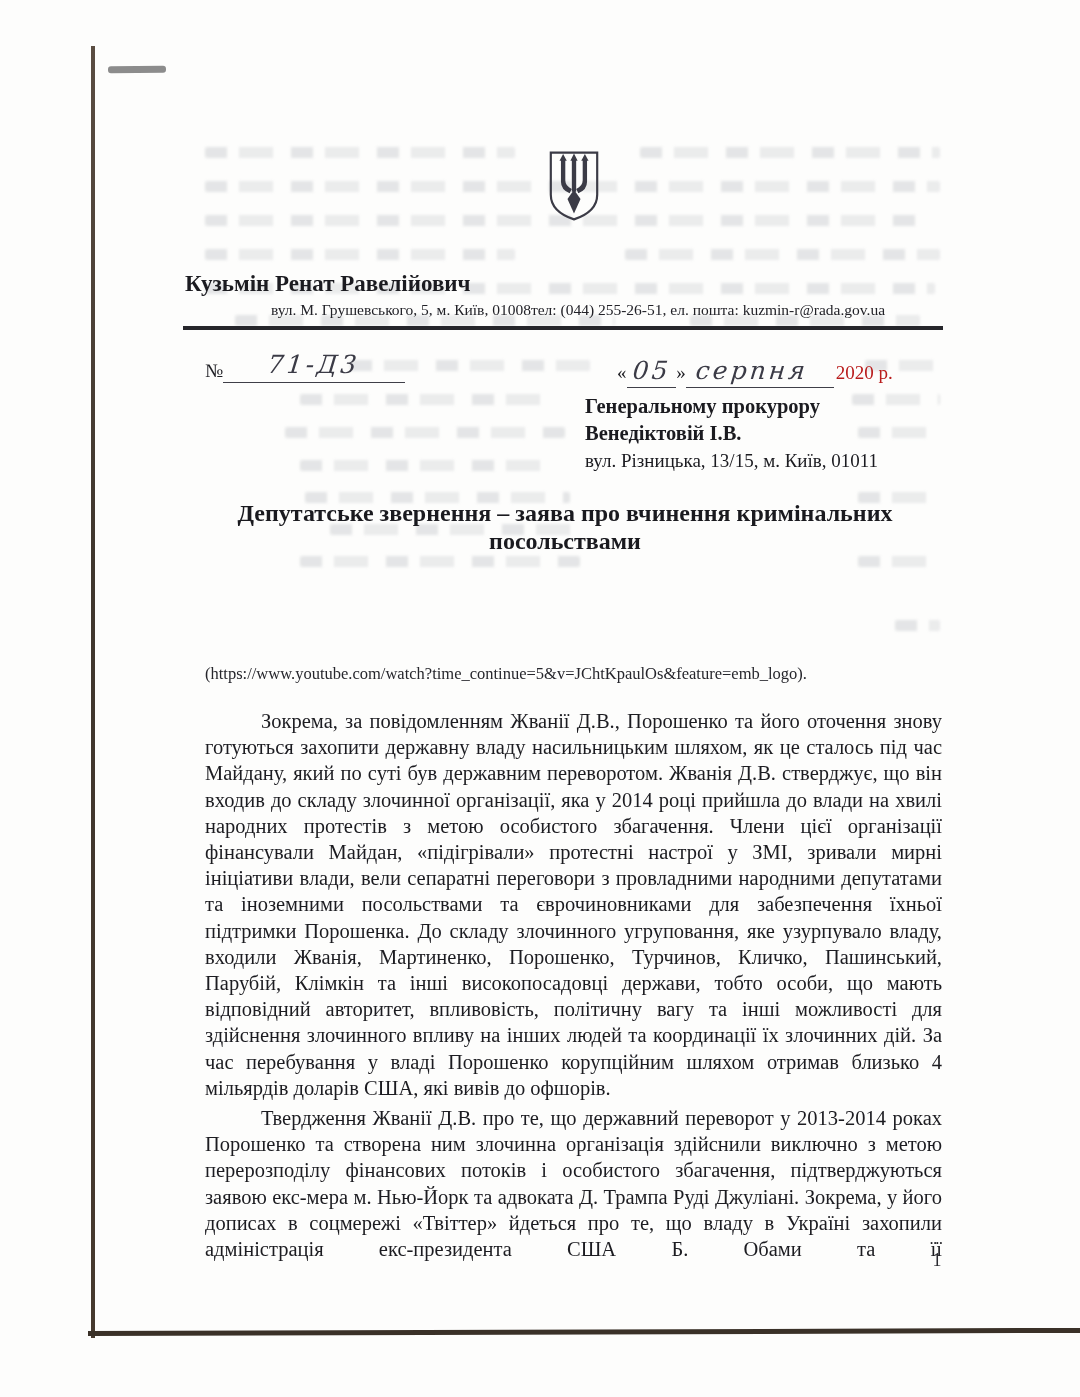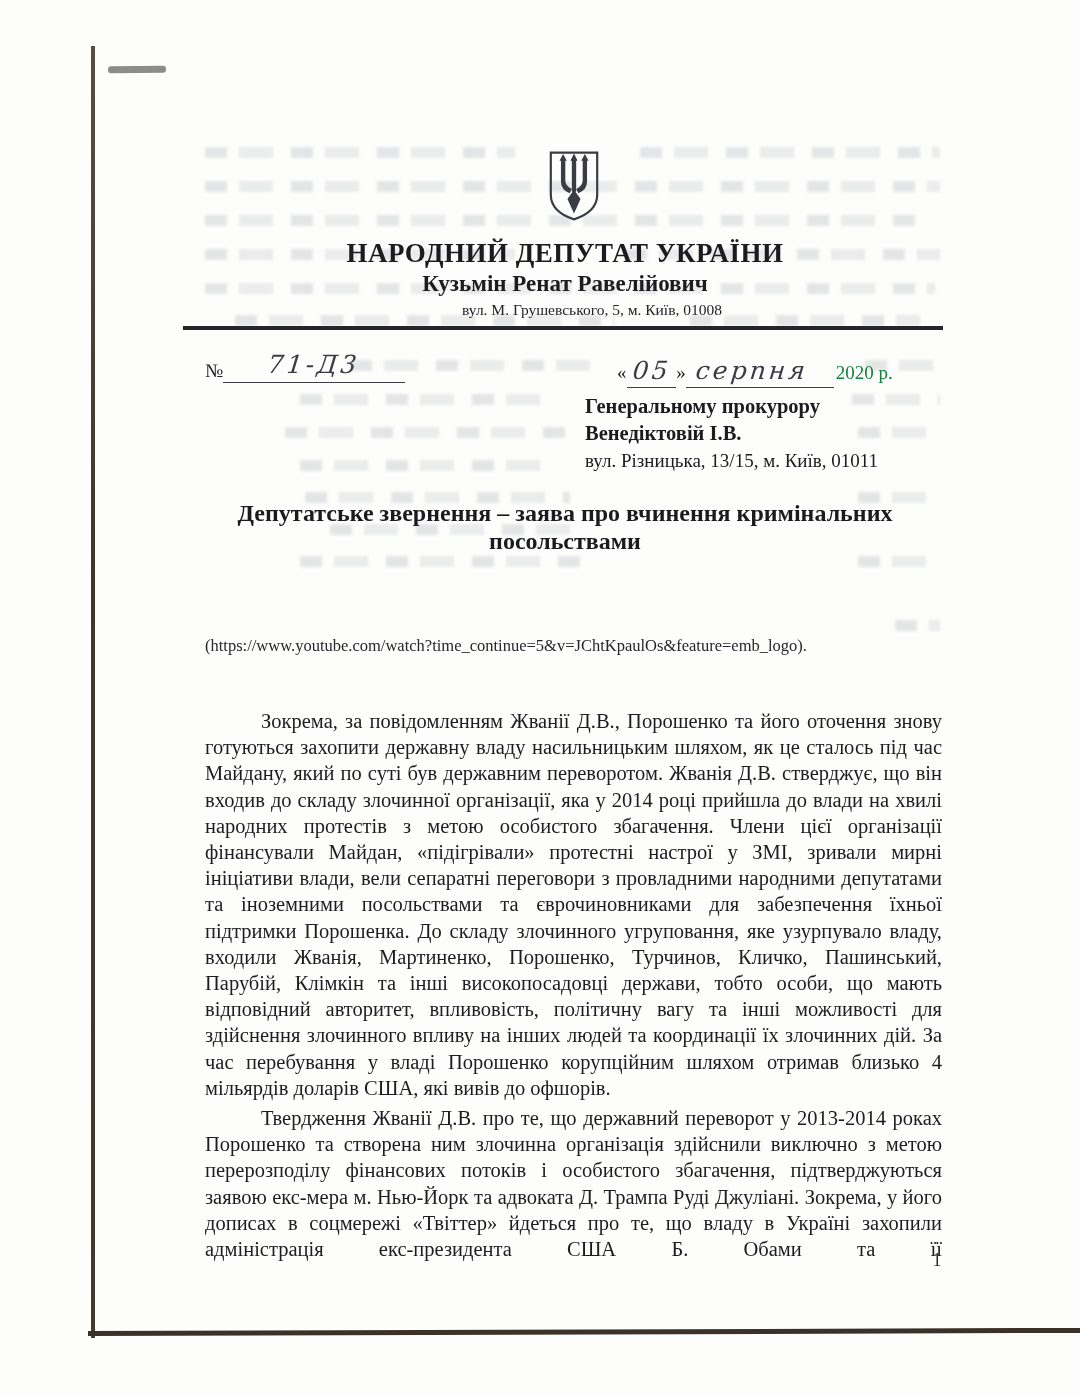--- a/index.html
+++ b/index.html
@@ -22,57 +22,57 @@
   
   .ghost{position:absolute;height:11px;filter:blur(1.7px);opacity:.5;border-radius:2px;
     background:repeating-linear-gradient(90deg,
       rgba(128,134,144,.40) 0 22px, rgba(128,134,144,0) 22px 34px,
       rgba(128,134,144,.30) 34px 68px, rgba(128,134,144,0) 68px 86px);}
 
   
   .emblem{position:absolute;left:545px;top:149px;width:58px;height:74px;}
   .org-title{position:absolute;left:185px;top:238px;width:760px;text-align:center;
     font-weight:bold;font-size:27px;letter-spacing:.5px;color:#1b1b20;}
-  .person-name{position:absolute;left:185px;top:271px;width:760px;text-align:center;
+  .person-name{position:absolute;left:185px;top:271px;width:760px;text-align:left;
     font-weight:bold;font-size:23px;color:#1b1b20;}
   .contact-row{position:absolute;left:185px;top:301px;width:758px;display:flex;
     justify-content:center;padding:0;box-sizing:border-box;
     font-size:15.5px;color:#222228;}
   .contact-row .left{margin-left:56px;}
   .contact-row .right{margin-right:28px;}
   .head-rule{position:absolute;left:183px;top:326px;width:760px;height:3.5px;background:#26262b;}
 
   
   .ref-row{position:absolute;left:205px;top:352px;width:738px;height:40px;font-size:19px;color:#1f1f24;}
   .num-label{position:absolute;left:0;top:8px;}
   .num-value{position:absolute;left:18px;top:-2px;width:182px;display:inline-block;
     text-align:center;border-bottom:1.6px solid #3f3f48;padding-bottom:3px;}
   .hand{font-family:"DejaVu Serif",serif;font-style:italic;color:#3b3b46;
     font-size:25px;letter-spacing:3px;display:inline-block;transform:skewX(-6deg);}
   .date-group{position:absolute;left:412px;top:4px;display:flex;align-items:baseline;}
   .date-group .q{font-size:19px;color:#1f1f24;}
   .date-day{border-bottom:1.6px solid #3f3f48;padding:0 6px 2px;}
   .date-month{border-bottom:1.6px solid #3f3f48;padding:0 26px 2px 10px;letter-spacing:5px;}
-  .date-year{font-size:19px;color:#15803d;margin-left:2px;}
+  .date-year{font-size:19px;color:#b91c1c;margin-left:2px;}
 
   
   .addressee{position:absolute;left:585px;top:393px;line-height:27px;color:#1b1b20;}
   .addressee .b{font-weight:bold;font-size:20.5px;}
   .addressee .n{font-size:19px;}
 
   
   .subject{position:absolute;left:185px;top:499px;width:760px;text-align:center;
     font-weight:bold;font-size:24px;line-height:28px;color:#1a1a1f;}
 
   
   .para{position:absolute;left:205px;width:737px;text-align:justify;
     font-size:20.5px;line-height:26.2px;color:#1c1c21;text-indent:56px;}
   .stretch-last{text-align-last:justify;}
   .p1{top:570px;}
-  .url-line{position:absolute;left:205px;top:636px;width:737px;
+  .url-line{position:absolute;left:205px;top:664px;width:737px;
     font-size:16.5px;color:#26262c;}
   .p2{top:708px;}
   .p3{top:1097px;margin-top:8px;}
 
   .page-num{position:absolute;left:922px;top:1250px;width:30px;text-align:center;
     font-size:18px;color:#2a2a30;}
 </style>
 </head>
 <body>
 
@@ -113,24 +113,24 @@
       <path d="M37 13 h6 v45 h-6 z"></path>
       <path d="M40 5 l5 10 h-10 z"></path>
       <path d="M22 13 h6 v29 q0 8 9 12 l-3 6 q-12 -5 -12 -16 z"></path>
       <path d="M25 6 l5 9 h-10 z"></path>
       <path d="M52 13 h6 v31 q0 11 -12 16 l-3 -6 q9 -4 9 -12 z"></path>
       <path d="M55 6 l5 9 h-10 z"></path>
       <path d="M40 55 l9 13 -9 20 -9 -20 z"></path>
     </g>
   </svg>
 
-  <div class="org-title">НАРОДНИЙ ДЕПУТАТ УКРАЇНИ</div>
   <div class="person-name">Кузьмін Ренат Равелійович</div>
   <div class="contact-row">
     <span class="left">вул. М. Грушевського, 5, м. Київ, 01008</span>
+    <span class="right">тел: (044) 255-26-51, ел. пошта: kuzmin-r@rada.gov.ua</span>
   </div>
   <div class="head-rule"></div>
 
   <div class="ref-row">
     <span class="num-label">№</span>
     <span class="num-value"><span class="hand">71-Д3</span></span>
     <span class="date-group">
       <span class="q">«</span>
       <span class="date-day"><span class="hand">05</span></span>
       <span class="q">»</span>

